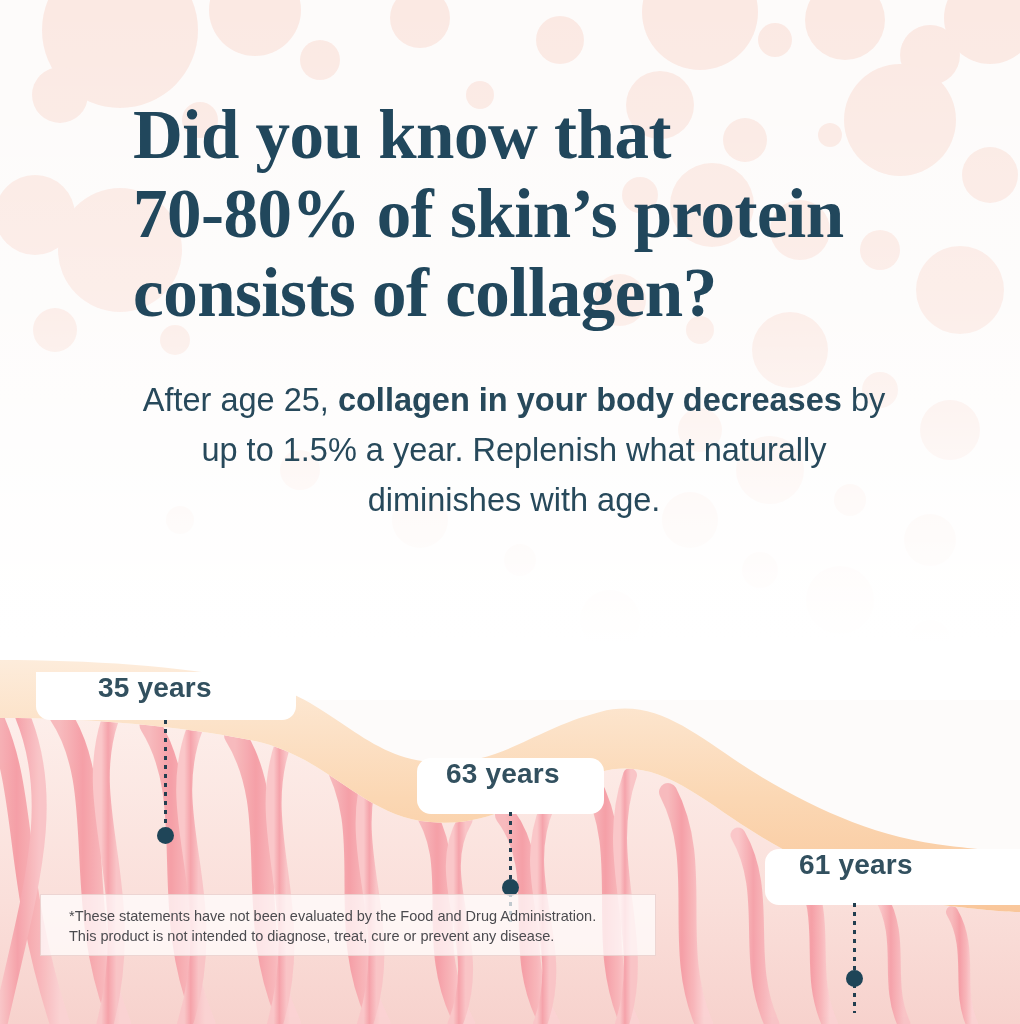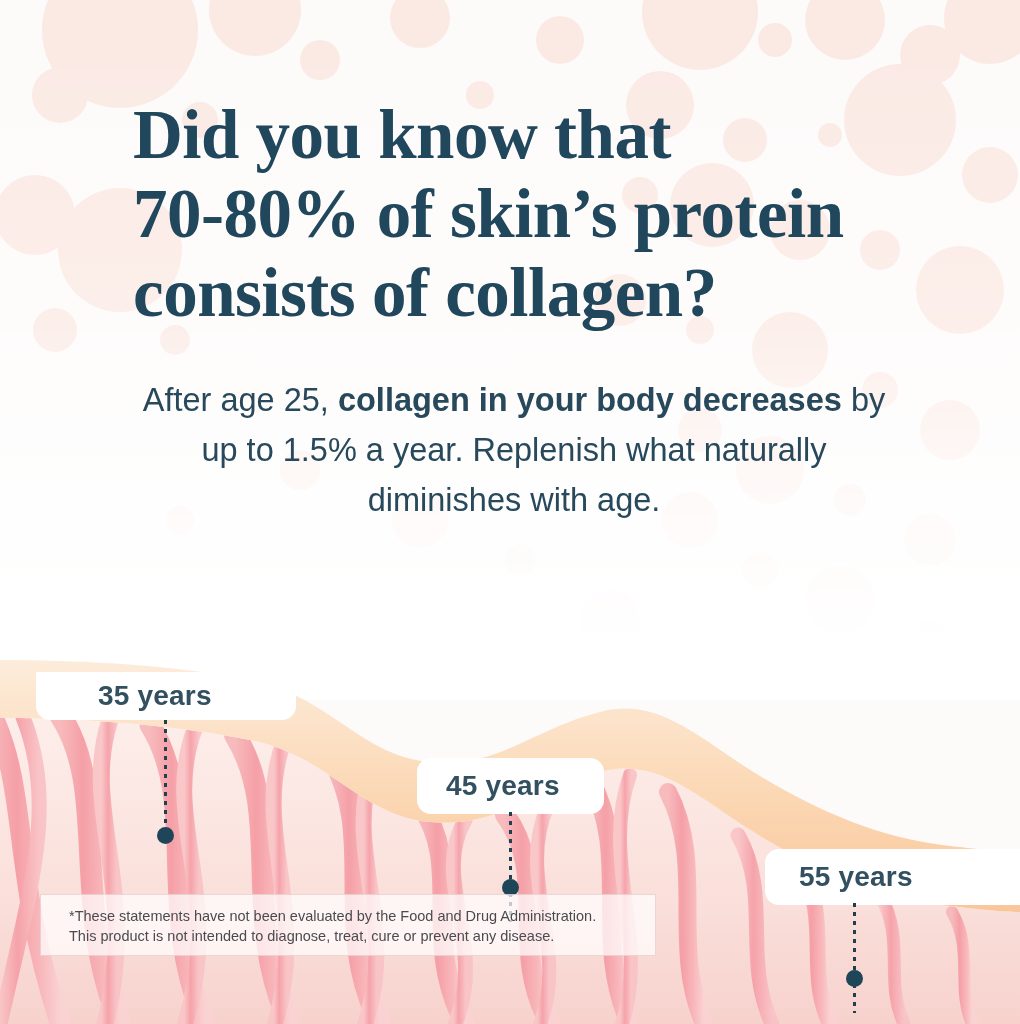--- a/index.html
+++ b/index.html
@@ -78,21 +78,20 @@
   
   .marker { position: absolute; }
   .marker-box {
     position: absolute;
     background: #ffffff;
     color: #32505f;
     font-size: 28px;
     font-weight: bold;
     letter-spacing: 0.2px;
     display: flex;
-    align-items: center;
     box-sizing: border-box;
   }
   .marker-line {
     position: absolute;
     width: 3px;
     background-image: linear-gradient(to bottom, #223f50 0 4px, rgba(0,0,0,0) 4px 9px);
     background-size: 3px 9px;
     background-repeat: repeat-y;
   }
   .marker-dot {
@@ -301,29 +300,29 @@
   <div class="marker" id="marker-35" style="left:0; top:672px; width:400px; height:200px;">
     <div class="marker-box">
       <span>35 years</span>
     </div>
     <div class="marker-line"></div>
     <div class="marker-dot"></div>
   </div>
 
   <div class="marker" id="marker-45" style="left:0; top:758px; width:700px; height:200px;">
     <div class="marker-box">
-      <span>45 years</span>
+      <span>63 years</span>
     </div>
     <div class="marker-line"></div>
   </div>
   <div class="marker-dot" style="left:502px; top:879px;"></div>
 
   <div class="marker" id="marker-55" style="left:0; top:849px; width:1020px; height:180px;">
     <div class="marker-box">
-      <span>55 years</span>
+      <span>61 years</span>
     </div>
     <div class="marker-line"></div>
   </div>
   <div class="marker-dot" style="left:846px; top:970px;"></div>
 
   <div id="disclaimer">*These statements have not been evaluated by the Food and Drug Administration.
 This product is not intended to diagnose, treat, cure or prevent any disease.</div>
 
 </div>
 

